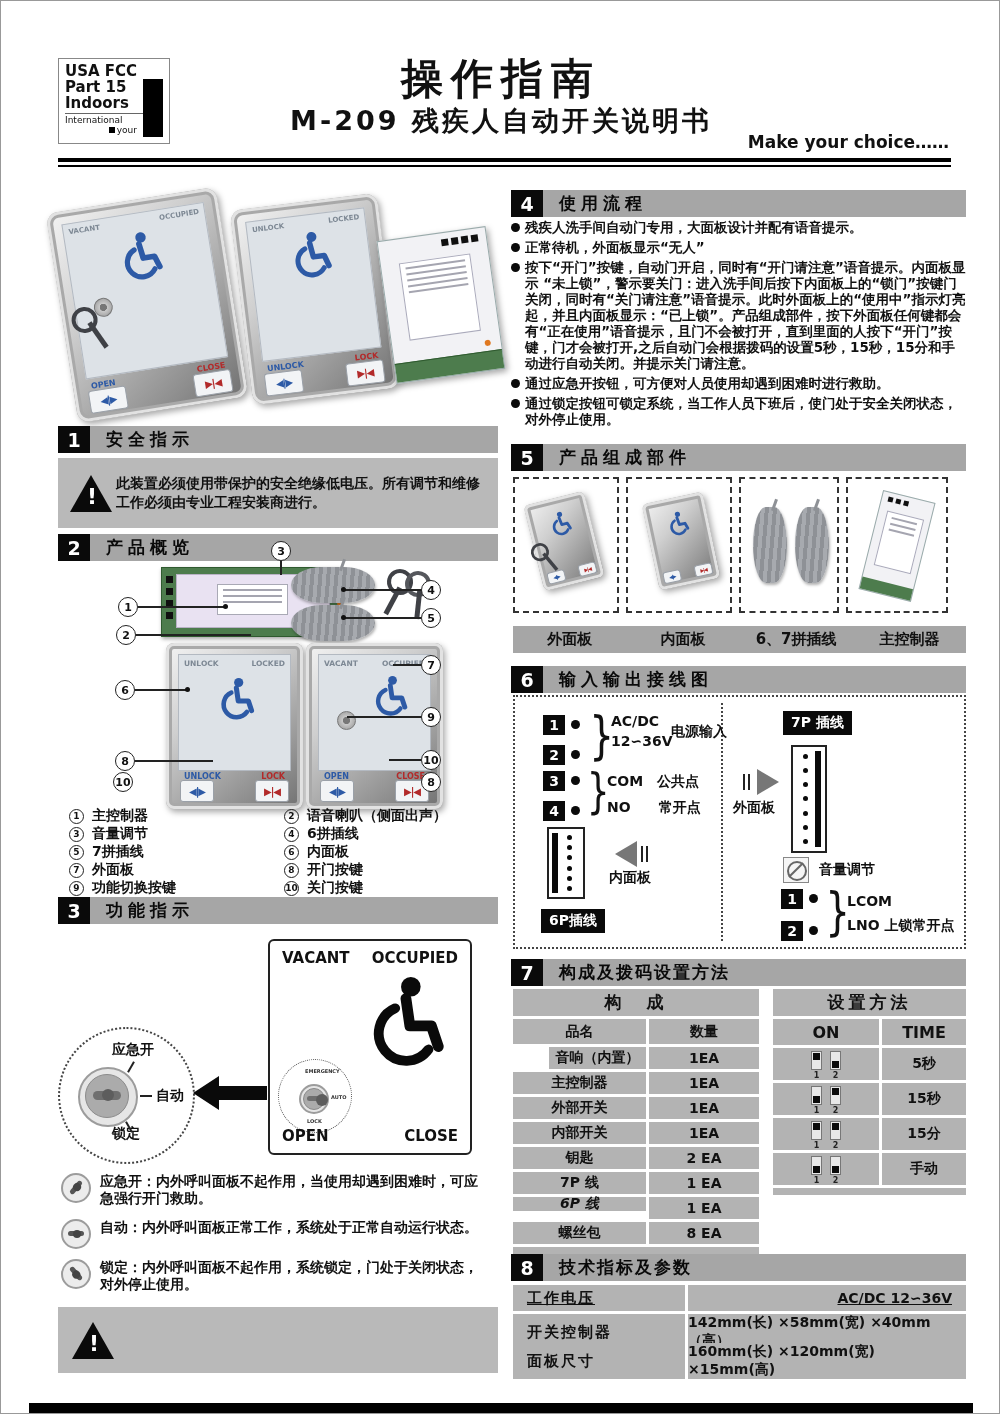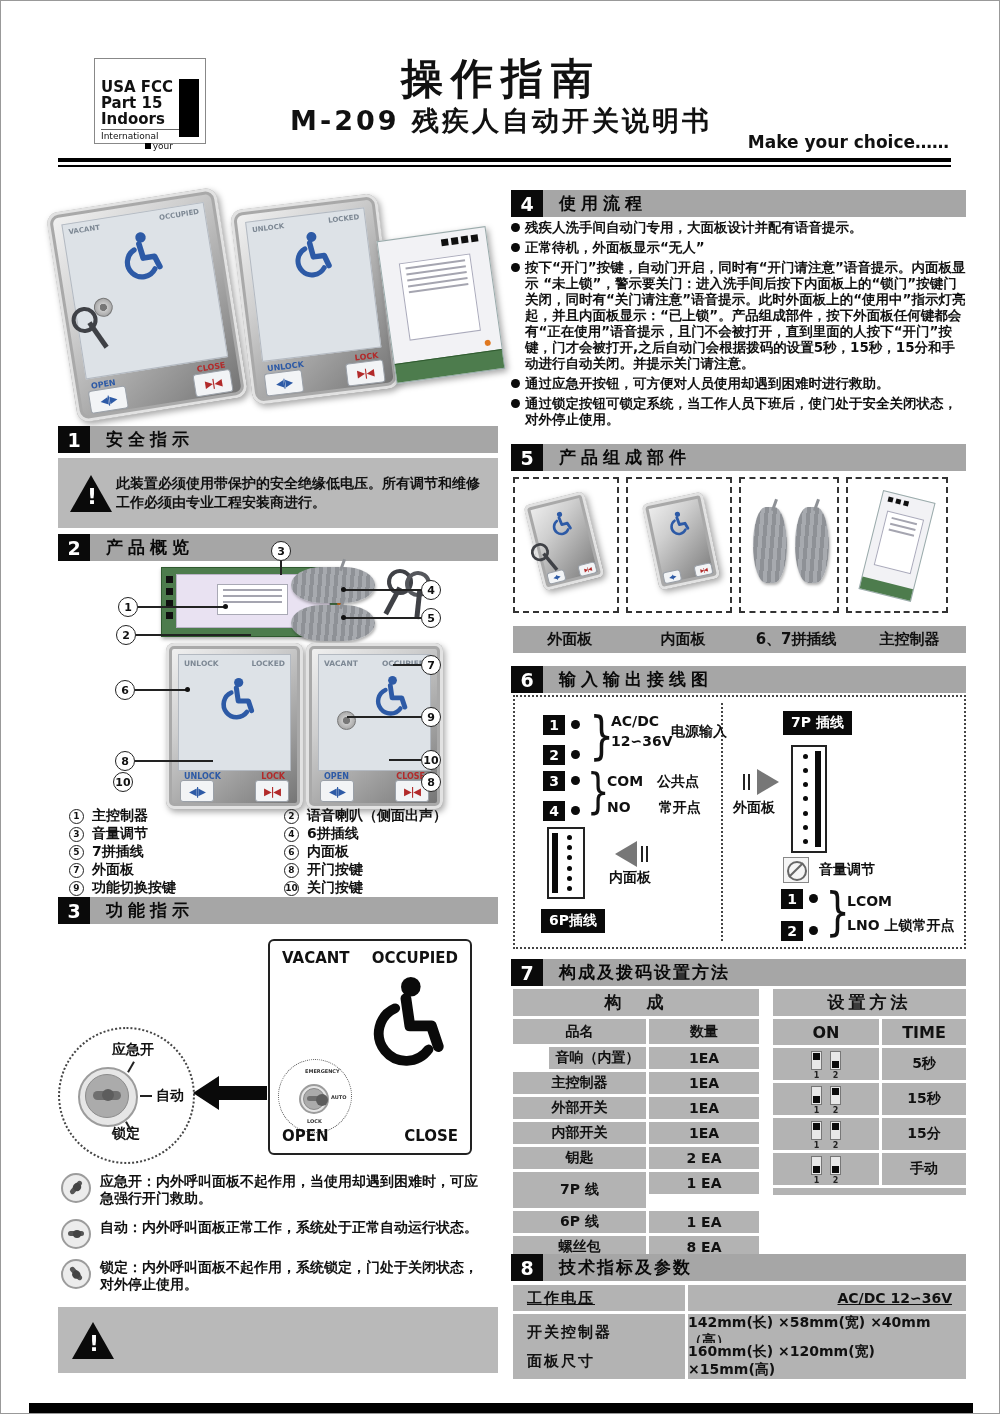--- a/index.html
+++ b/index.html
@@ -1,20 +1,20 @@
 <!DOCTYPE html>
 <html><head>
 <meta charset="utf-8">
 <style>
   html,body{margin:0;padding:0;background:#fff;}
   .page{position:relative;width:1000px;height:1414px;background:#fff;overflow:hidden;
         font-family:"DejaVu Sans",sans-serif;color:#111;border:1px solid #999;box-sizing:border-box;}
   .abs{position:absolute;}
   
-  .logo-box{left:57px;top:57px;width:112px;height:86px;border:1px solid #888;box-sizing:border-box;padding:20px 6px;margin-left:36px;}
+  .logo-box{left:57px;top:57px;width:112px;height:86px;border:1px solid #888;box-sizing:border-box;padding:4px 6px;}
   .logo-box .l1{font-size:15px;font-weight:bold;line-height:16px;}
   .logo-box .divider{border-top:1px solid #666;margin:2px 0 1px 0;}
   .logo-box .l2{font-size:9px;line-height:10px;}
   .logo-bar{position:absolute;right:6px;top:20px;width:20px;height:58px;background:#000;}
   .sq{display:inline-block;width:6px;height:6px;background:#000;margin-right:2px;}
   .doc-title{left:0;top:50px;width:1000px;text-align:center;font-size:42px;font-weight:bold;letter-spacing:8px;}
   .doc-subtitle{left:0;top:102px;width:1000px;text-align:center;font-size:27px;font-weight:bold;letter-spacing:3px;}
   .tagline{right:50px;top:131px;font-size:17px;font-weight:bold;}
   .rule1{left:57px;top:157px;width:893px;height:4px;background:#000;}
   .rule2{left:57px;top:164px;width:893px;height:2px;background:#000;}
@@ -520,23 +520,23 @@
     <div class="gcell" style="height:22px;margin-left:36px;">音响（内置）</div>
     <div class="gcell" style="height:22px;">1EA</div>
     <div class="gcell" style="height:22px;">主控制器</div>
     <div class="gcell" style="height:22px;">1EA</div>
     <div class="gcell" style="height:22px;">外部开关</div>
     <div class="gcell" style="height:22px;">1EA</div>
     <div class="gcell" style="height:22px;">内部开关</div>
     <div class="gcell" style="height:22px;">1EA</div>
     <div class="gcell" style="height:22px;">钥匙</div>
     <div class="gcell" style="height:22px;">2 EA</div>
-    <div class="gcell" style="height:36px;text-align:right;">7P 线</div>
+    <div class="gcell" style="height:22px;text-align:right;">7P 线</div>
     <div class="gcell" style="height:22px;">1 EA</div>
-    <div class="gcell" style="height:22px;">6P 线</div>
+    <div class="gcell" style="height:14px;font-style:italic;">6P 线</div>
     <div class="gcell" style="height:22px;">1 EA</div>
     <div class="gcell" style="height:22px;">螺丝包</div>
     <div class="gcell" style="height:22px;">8 EA</div>
     <div class="gcell gfoot"></div>
   </div>
 
   <div class="abs gtable" style="left:772px;top:988px;width:193px;grid-template-columns:106px 84px;">
     <div class="gcell gtitle" style="height:27px;">设置方法</div>
     <div class="gcell" style="height:26px;font-size:16px;">ON</div>
     <div class="gcell" style="height:26px;font-size:16px;">TIME</div>

